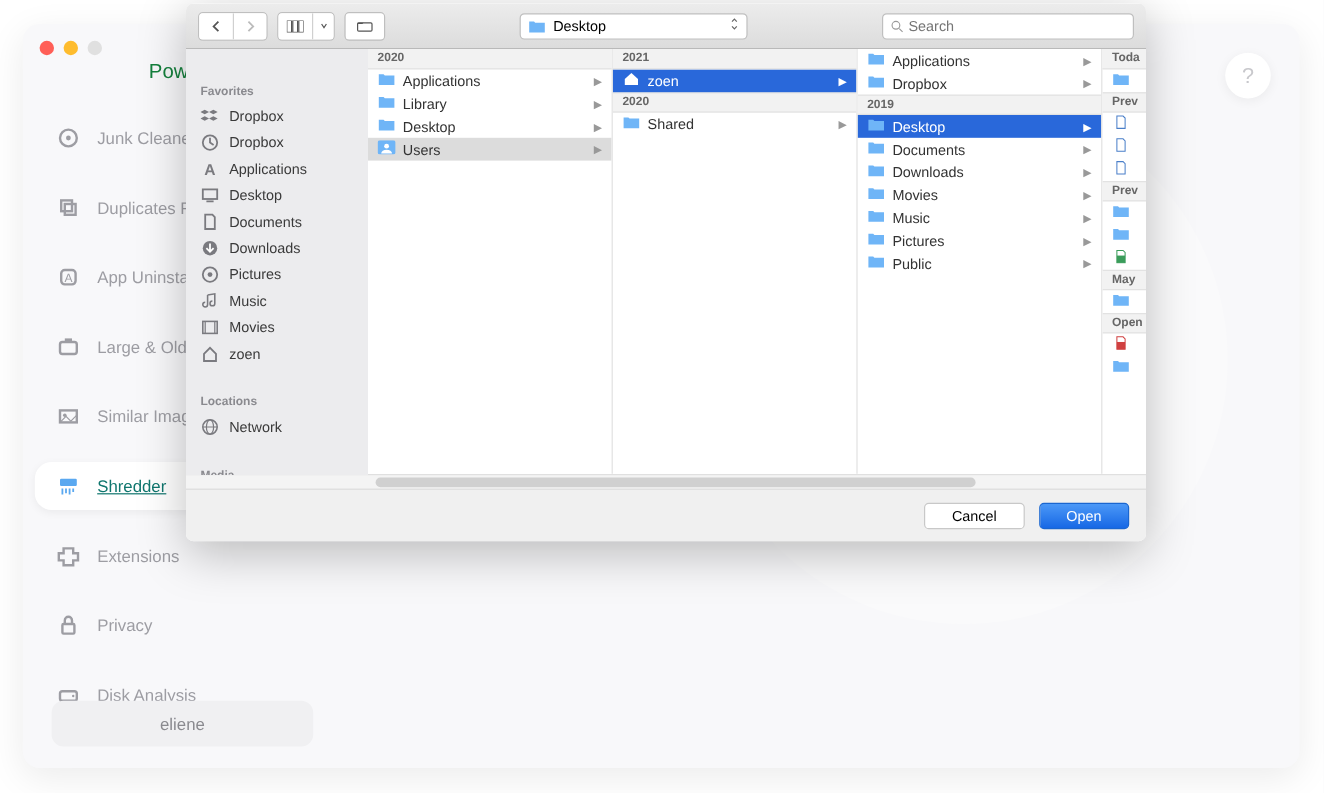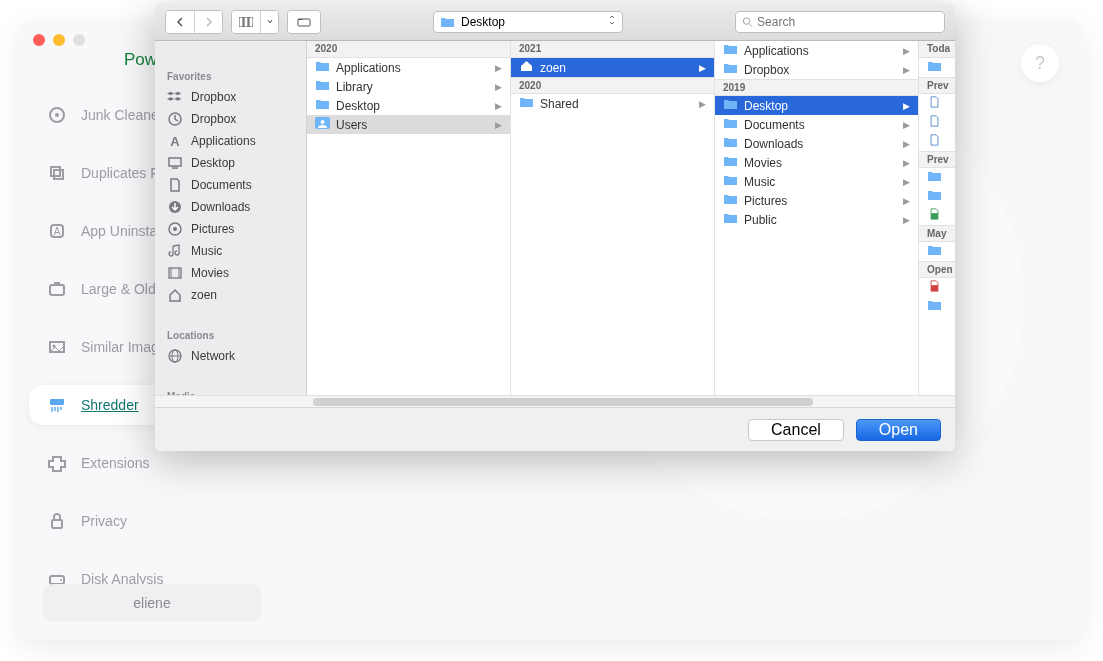--- a/index.html
+++ b/index.html
@@ -55,21 +55,21 @@
 .col-item.selected-grey { background: #dcdcdc; }
 .col-item .arrow { margin-left: auto; color: #999; font-size: 9px; }
 .col-item.selected .arrow { color: #fff; }
 .fol-icon { width: 15px; height: 12px; flex-shrink: 0; }
 .fol-blue { fill: #6fb5f7; }
 
 .finder-scroll { height: 12px; background: #f4f4f4; border-top: 1px solid #e0e0e0; position: relative; }
 .finder-scroll-thumb { position: absolute; left: 158px; top: 2px; width: 500px; height: 8px; background: #d0d0d0; border-radius: 4px; }
 
 .finder-footer { height: 44px; background: #f0f0f0; border-top: 1px solid #d6d6d6; display: flex; align-items: center; justify-content: flex-end; gap: 12px; padding: 0 14px; }
-.ff-btn { height: 22px; padding: 0 22px; border-radius: 4px; font-size: 16px; border: 1px solid #c8c8c8; background: #fff; cursor: pointer; }
+.ff-btn { height: 22px; padding: 0 22px; border-radius: 4px; font-size: 12px; border: 1px solid #c8c8c8; background: #fff; cursor: pointer; }
 .ff-btn.primary { background: linear-gradient(#4b98f7, #1768e5); color: #fff; border: 1px solid #1a66d0; }
 </style>
 </head>
 <body>
 
 <div class="app-window">
   <div class="big-circle"></div>
   <div class="traffic-lights">
     <span class="tl-red"></span>
     <span class="tl-yellow"></span>

